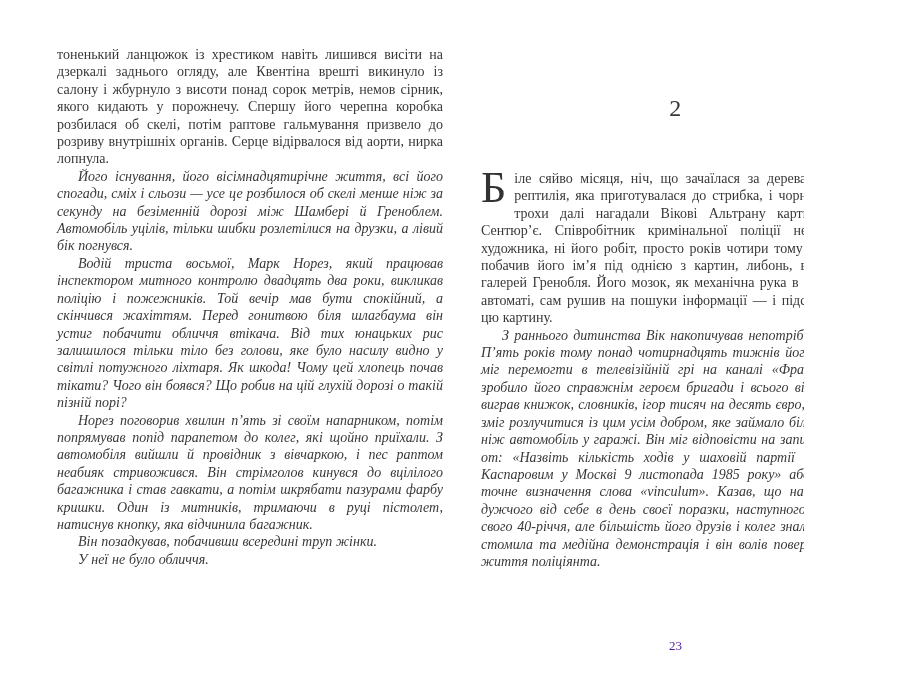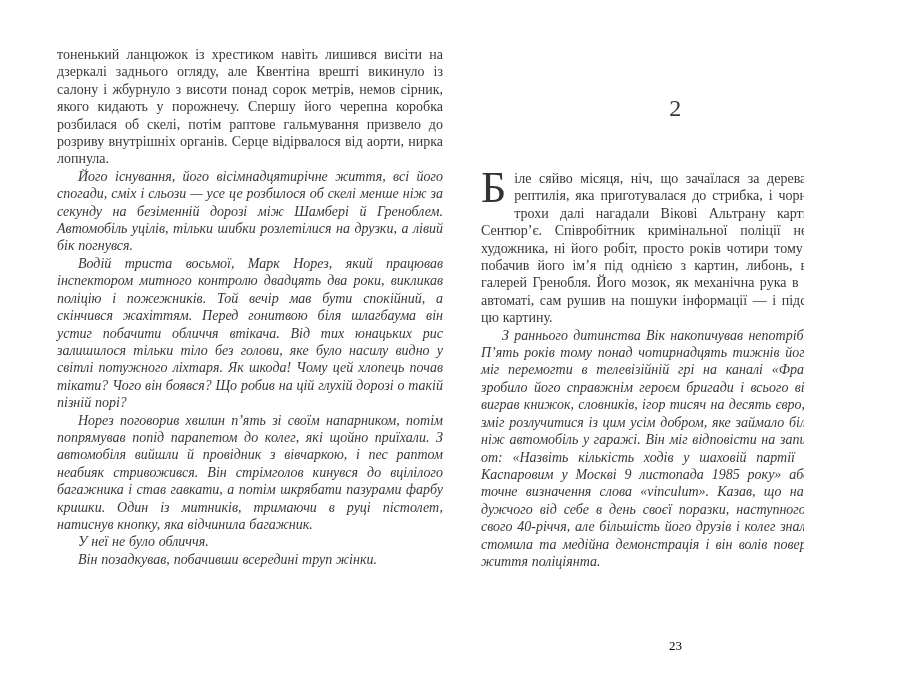--- a/index.html
+++ b/index.html
@@ -54,36 +54,36 @@
   }
 
   .page-number {
     position: absolute;
     left: 481px;
     top: 638px;
     width: 389px;
     text-align: center;
     font-size: 13px;
     line-height: 15px;
-    color: #000000;
+    color: #4c1d95;
   }
 </style>
 </head>
 <body>
 
 <div class="spread">
 
   <div class="page page-left">
     <div class="text-block">
         <p class="para">тоненький ланцюжок із хрестиком навіть лишився висіти на дзеркалі заднього огляду, але Квентіна врешті викинуло із салону і жбурнуло з висоти понад сорок метрів, немов сірник, якого кидають у порожнечу. Спершу його черепна коробка розбилася об скелі, потім раптове гальмування призвело до розриву внутрішніх органів. Серце відірвалося від аорти, нирка лопнула.</p>
         <p class="para indent">Його існування, його вісімнадцятирічне життя, всі його спогади, сміх і сльози — усе це розбилося об скелі менше ніж за секунду на безіменній дорозі між Шамбері й Греноблем. Автомобіль уцілів, тільки шибки розлетілися на друзки, а лівий бік погнувся.</p>
         <p class="para indent">Водій триста восьмої, Марк Норез, який працював інспектором митного контролю двадцять два роки, викликав поліцію і пожежників. Той вечір мав бути спокійний, а скінчився жахіттям. Перед гонитвою біля шлагбаума він устиг побачити обличчя втікача. Від тих юнацьких рис залишилося тільки тіло без голови, яке було насилу видно у світлі потужного ліхтаря. Як шкода! Чому цей хлопець почав тікати? Чого він боявся? Що робив на цій глухій дорозі о такій пізній порі?</p>
         <p class="para indent">Норез поговорив хвилин п’ять зі своїм напарником, потім попрямував попід парапетом до колег, які щойно приїхали. З автомобіля вийшли й провідник з вівчаркою, і пес раптом неабияк стривожився. Він стрімголов кинувся до вцілілого багажника і став гавкати, а потім шкрябати пазурами фарбу кришки. Один із митників, тримаючи в руці пістолет, натиснув кнопку, яка відчинила багажник.</p>
+        <p class="para indent">Він позадкував, побачивши всередині труп жінки.</p>
         <p class="para indent">У неї не було обличчя.</p>
-        <p class="para indent">Він позадкував, побачивши всередині труп жінки.</p>
       </div>
   </div>
 
   <div class="page page-right">
     <h2 class="chapter-number">2</h2>
     <div class="text-block">
         <p class="para"><span class="dropcap">Б</span>іле сяйво місяця, ніч, що зачаїлася за деревами, немов рептилія, яка приготувалася до стрибка, і чорні зубці гір трохи далі нагадали Вікові Альтрану картину П’єра Сентюр’є. Співробітник кримінальної поліції не знав ні художника, ні його робіт, просто років чотири тому випадково побачив його ім’я під однією з картин, либонь, в якійсь із галерей Гренобля. Його мозок, як механічна рука в музичному автоматі, сам рушив на пошуки інформації — і підсунув йому цю картину.</p>
         <p class="para indent">З раннього дитинства Вік накопичував непотрібні спогади. П’ять років тому понад чотирнадцять тижнів його ніхто не міг перемогти в телевізійній грі на каналі «Франс 2», що зробило його справжнім героєм бригади і всього відділку. Він виграв книжок, словників, ігор тисяч на десять євро, й так і не зміг розлучитися із цим усім добром, яке займало більше місця, ніж автомобіль у гаражі. Він міг відповісти на запитання, як-от: «Назвіть кількість ходів у шаховій партії Карпова з Каспаровим у Москві 9 листопада 1985 року» або ж дати точне визначення слова «vinculum». Казав, що натрапив на дужчого від себе в день своєї поразки, наступного дня після свого 40-річчя, але більшість його друзів і колег знала, що його стомила та медійна демонстрація і він волів повернутися до життя поліціянта.</p>
       </div>
   </div>

